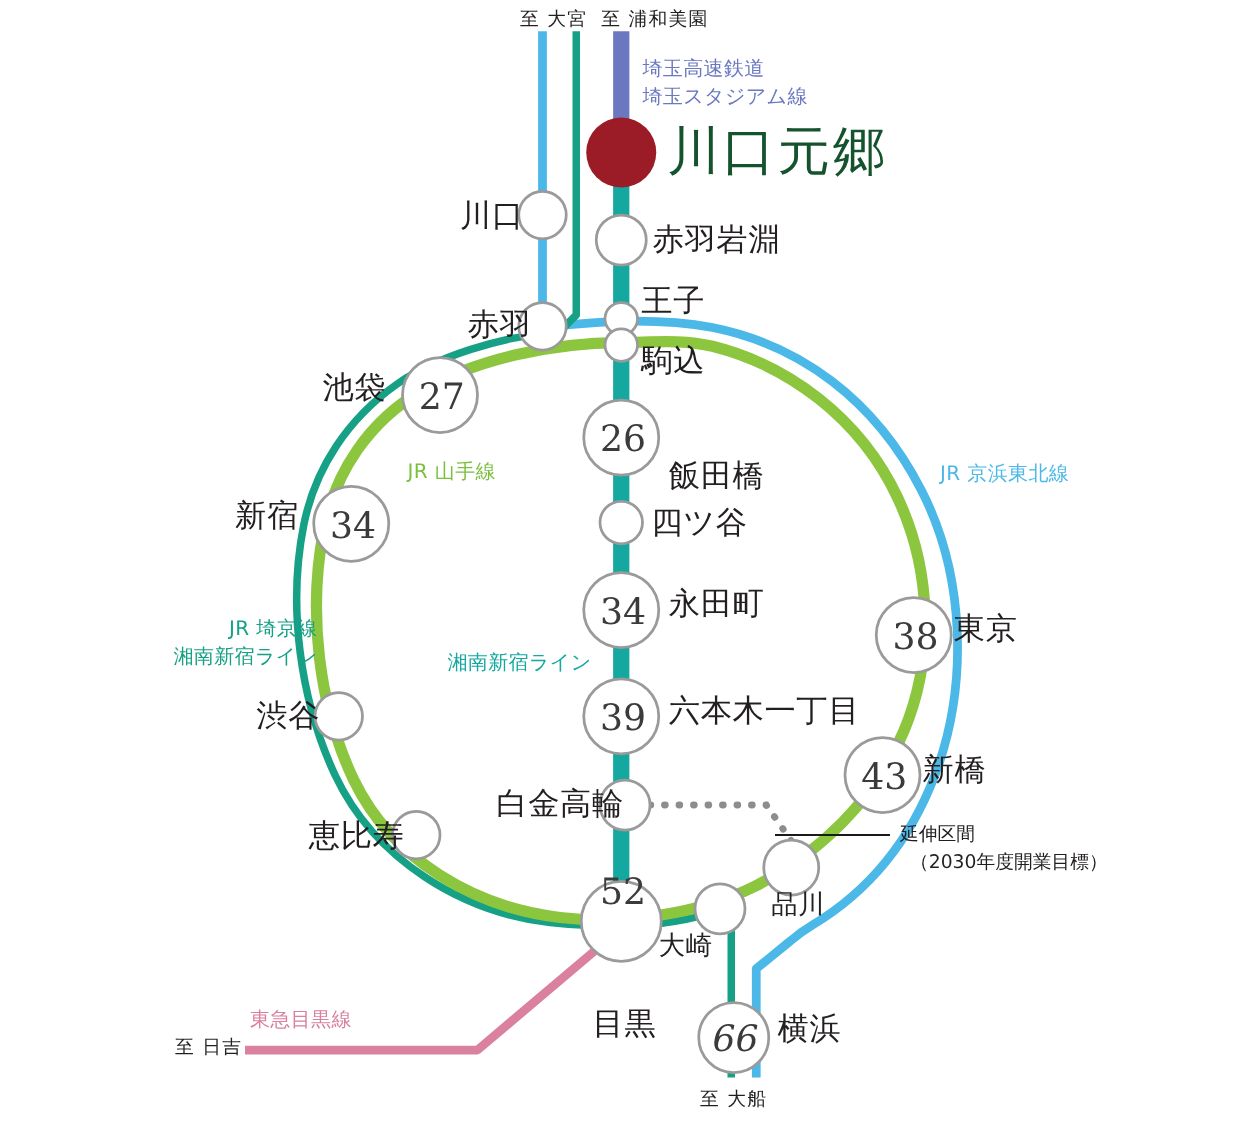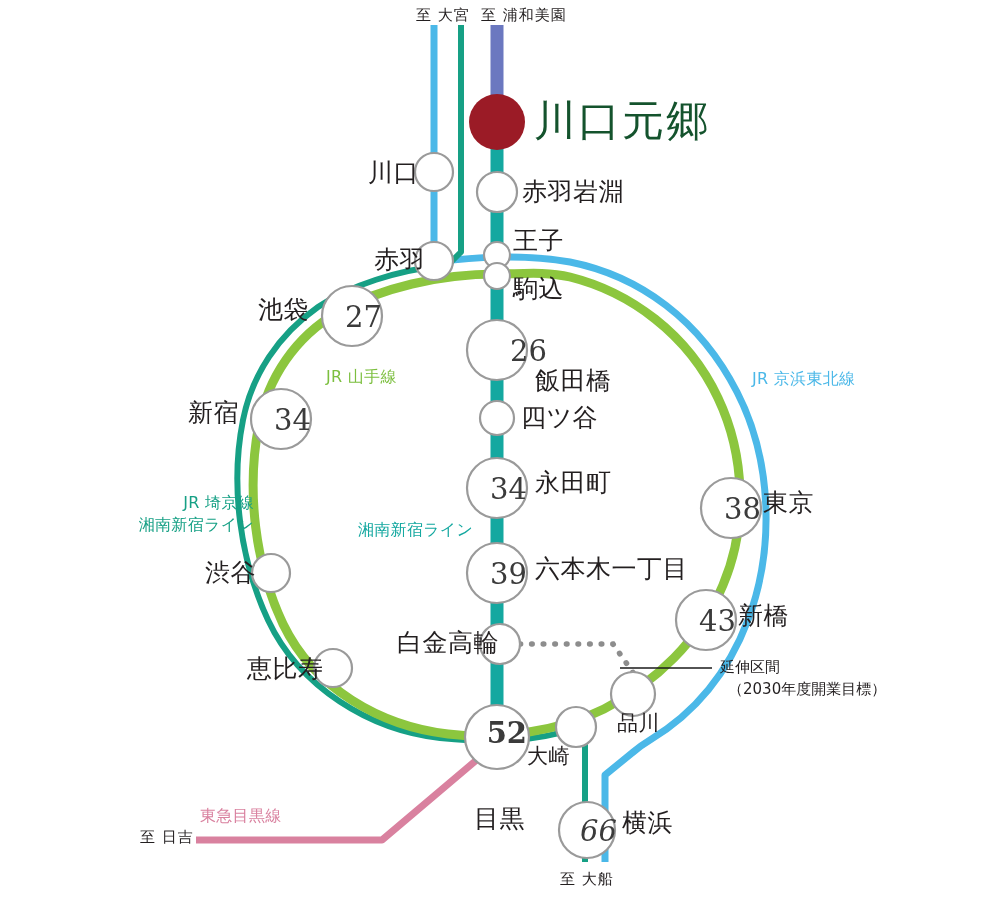--- a/index.html
+++ b/index.html
@@ -58,22 +58,23 @@
     color: #231f20;
     font-family: "DejaVu Serif", "Liberation Serif", serif;
     letter-spacing: 0.5px;
     text-align: right;
   }
   .stn-num {
     position: absolute;
     font-size: 29px;
     color: #3b3b3b;
     font-family: "DejaVu Serif", "Liberation Serif", serif;
-    text-align: right;
+    text-align: left;
     letter-spacing: 0px;
+    margin-left: 13px;
   }
   .main-stn-name {
     font-size: 42px;
     color: #14532d;
     font-family: "DejaVu Serif", "Liberation Serif", serif;
     letter-spacing: 2px;
   }
   .line-lbl {
     font-size: 16px;
     font-family: "DejaVu Sans", "Liberation Sans", sans-serif;
@@ -169,20 +170,24 @@
     <circle class="stn-circle" cx="587" cy="830" r="28"></circle>
 
     <circle cx="497" cy="122" r="28" fill="#9b1b26"></circle>
   </svg>
 
   <div class="lbl dir-lbl" style="left:416px; top:8px;">至 大宮</div>
   <div class="lbl dir-lbl" style="left:481px; top:8px;">至 浦和美園</div>
   <div class="lbl dir-lbl" style="left:140px; top:830px;">至 日吉</div>
   <div class="lbl dir-lbl" style="left:560px; top:872px;">至 大船</div>
 
+  <div class="lbl line-lbl two-line" style="left:514px; top:44px; color:#6b78c0;">
+    <div>埼玉高速鉄道</div>
+    <div>埼玉スタジアム線</div>
+  </div>
 
   <div class="lbl line-lbl" style="left:326px; top:369px; color:#7cbf3f;">JR 山手線</div>
 
   <div class="lbl line-lbl" style="left:752px; top:371px; color:#4bb8e8;">JR 京浜東北線</div>
 
   <div class="lbl line-lbl two-line r-align" style="left:126px; top:492px; width:128px; color:#16a085;">
     <div>JR 埼京線</div>
     <div>湘南新宿ライン</div>
   </div>
 
@@ -213,21 +218,21 @@
   <div class="lbl stn-name-sm" style="left:527px; top:746px;">大崎</div>
   <div class="lbl stn-name" style="left:622px; top:810px;">横浜</div>
 
   <div class="stn-num" style="left:322px; top:300px; width:60px;">27</div>
   <div class="stn-num" style="left:467px; top:334px; width:80px;">26</div>
   <div class="stn-num" style="left:251px; top:403px; width:60px;">34</div>
   <div class="stn-num" style="left:467px; top:472px; width:60px;">34</div>
   <div class="stn-num" style="left:701px; top:492px; width:60px;">38</div>
   <div class="stn-num" style="left:467px; top:557px; width:60px;">39</div>
   <div class="stn-num" style="left:676px; top:604px; width:60px;">43</div>
-  <div class="stn-num" style="left:467px; top:716px; width:60px;font-weight:bold;">52</div>
+  <div class="stn-num" style="left:467px; top:696px; width:60px;">52</div>
   <div class="stn-num" style="left:557px; top:814px; width:60px;font-style:italic;">66</div>
 
   <div class="lbl ext-lbl" style="left:720px; top:657px;">
     <div>延伸区間</div>
     <div style="margin-left:8px;">（2030年度開業目標）</div>
   </div>
 
 </div>
 
 </body></html>

